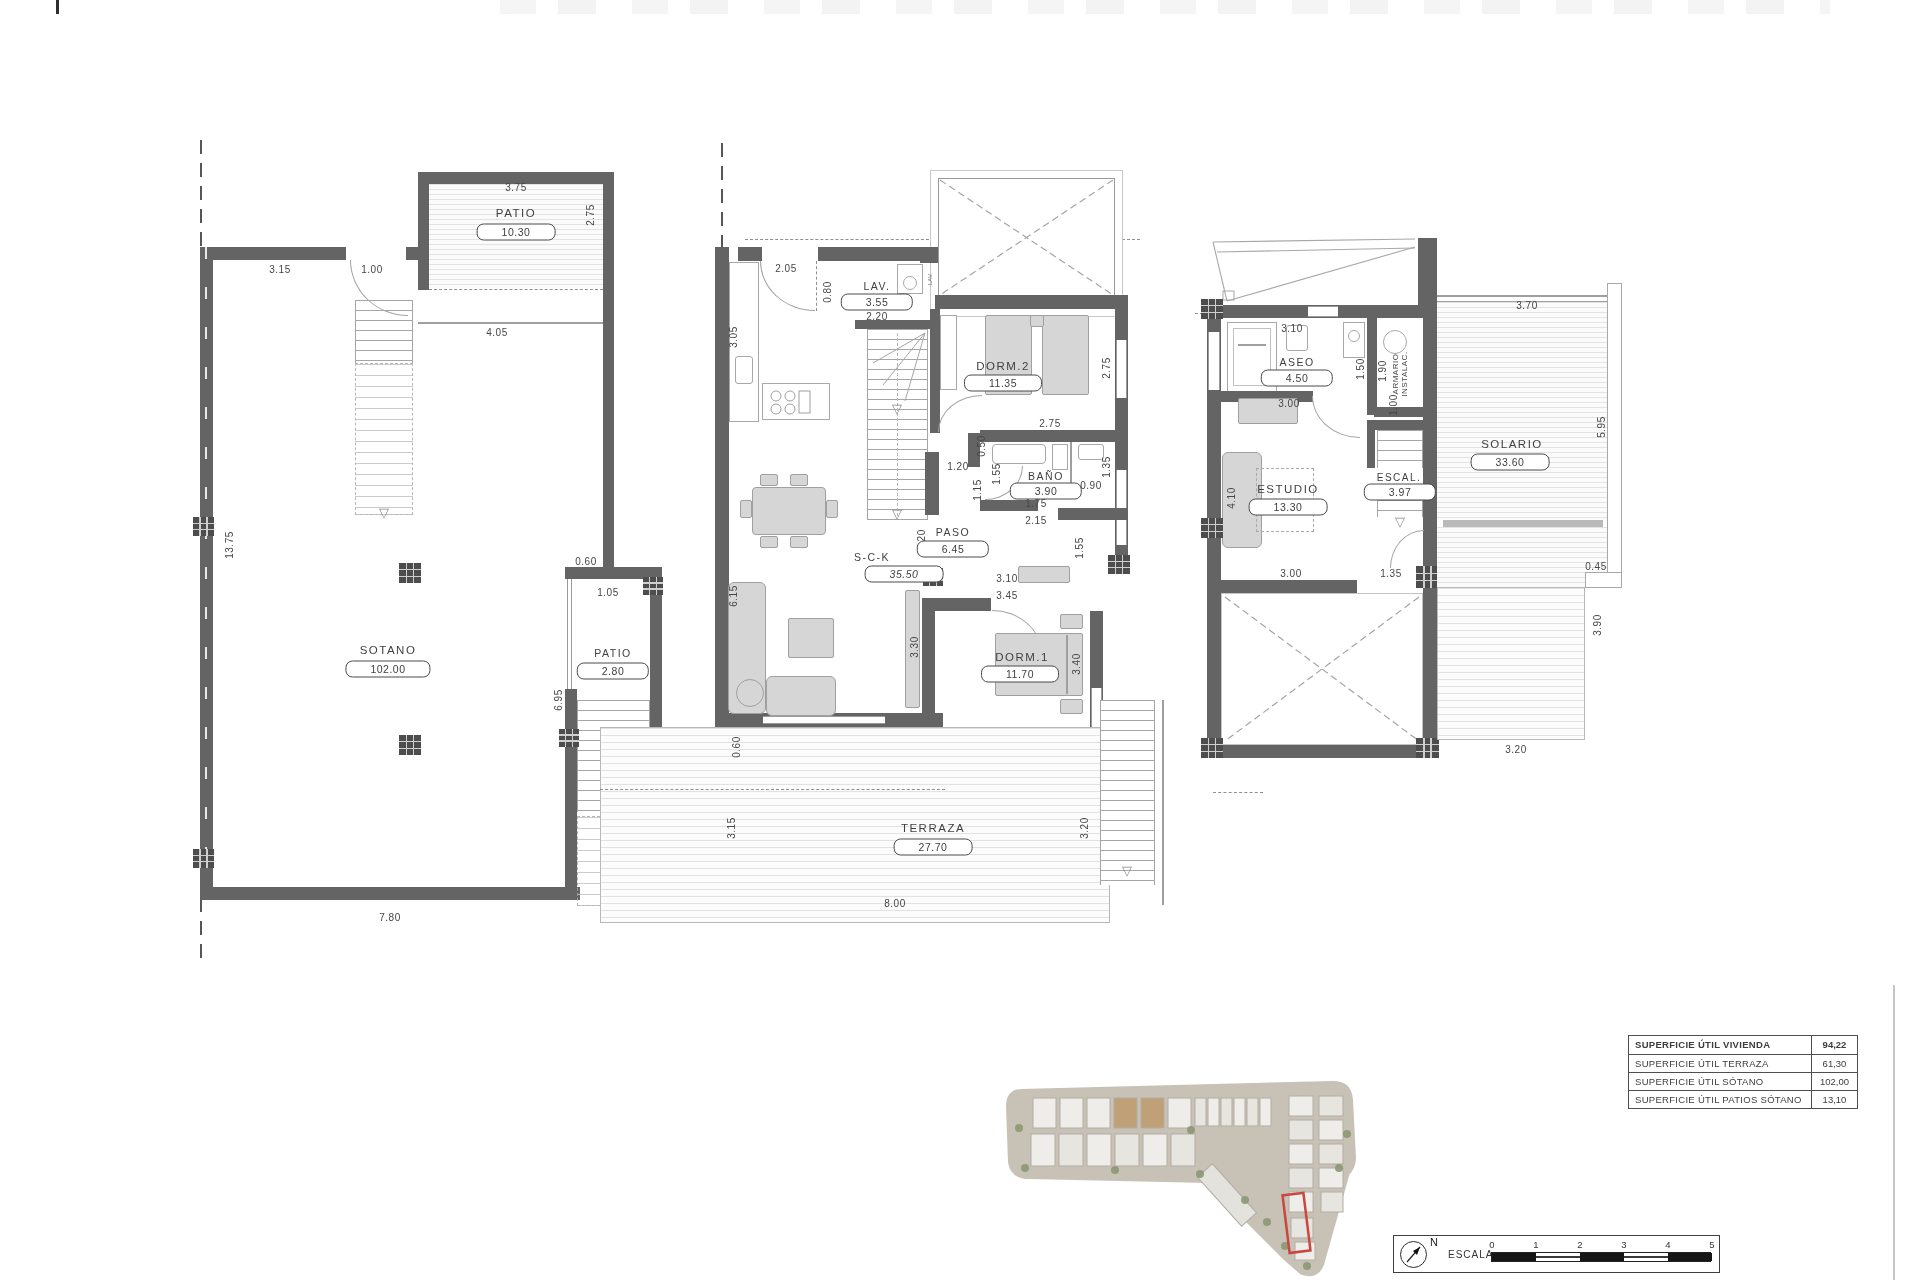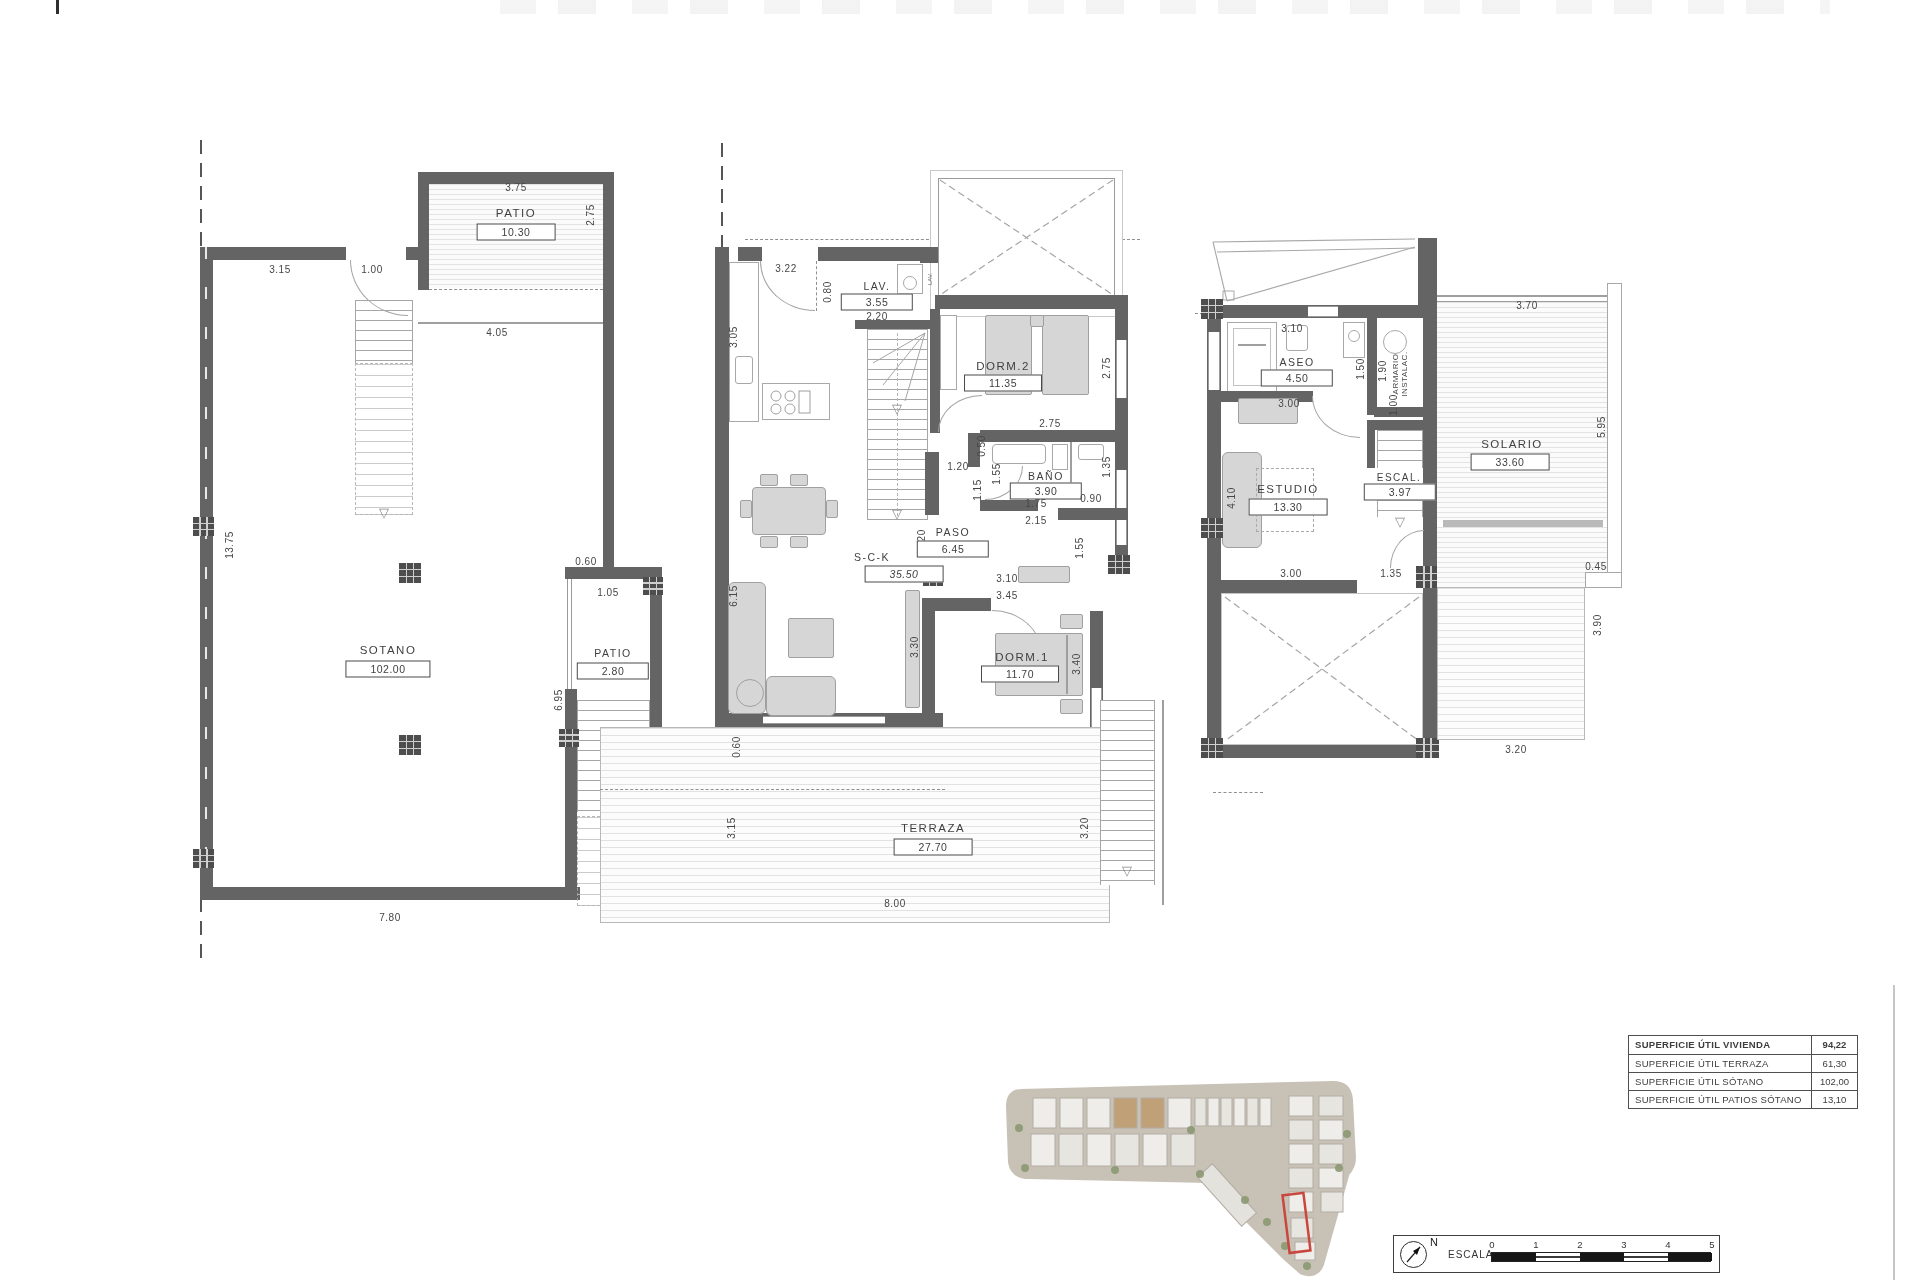--- a/index.html
+++ b/index.html
@@ -23,21 +23,21 @@
   .stairs{ position:absolute; border-left:1px solid #a6a6a6; border-right:1px solid #a6a6a6;
            background:repeating-linear-gradient(180deg,#a6a6a6 0 1px,transparent 1px 10px); }
   .stairs-d{ position:absolute; border:1.2px dashed #ababab;
            background:repeating-linear-gradient(180deg,#c2c2c2 0 1px,transparent 1px 11px); opacity:.85; }
   .furn  { position:absolute; background:#d6d6d6; border:1px solid #a0a0a0; border-radius:2px; }
   .out   { position:absolute; background:#fff; border:1px solid #a8a8a8; }
   .winset{ position:absolute; background:#fff; border-top:1px solid #9a9a9a; border-bottom:1px solid #9a9a9a; }
   .lbl   { position:absolute; font-size:11.5px; letter-spacing:1.5px; color:#3f3f3f;
            white-space:nowrap; transform:translate(-50%,-50%); }
   .abox  { position:absolute; font-size:10.5px; letter-spacing:.5px; color:#3f3f3f; background:#fff;
-           border:1.5px solid #4a4a4a; border-radius:0; padding:0 24px; line-height:15px;
+           border:1.5px solid #4a4a4a; border-radius:7px; padding:0 24px; line-height:15px;
            white-space:nowrap; transform:translate(-50%,-50%); }
   .dim   { position:absolute; font-size:10px; letter-spacing:.5px; color:#464646;
            white-space:nowrap; transform:translate(-50%,-50%); }
   .dim.v { transform:translate(-50%,-50%) rotate(-90deg); }
   .tiny  { position:absolute; font-size:6px; color:#666; transform:translate(-50%,-50%) rotate(-90deg); }
   .arrow { position:absolute; font-size:13px; color:#8a8a8a; transform:translate(-50%,-50%); font-family:"DejaVu Sans",sans-serif; }
   .arc   { position:absolute; border:1.2px solid #a3a3a3; background:transparent; }
   .arc.bl{ border-top:none; border-right:none; border-radius:0 0 0 100%; }
   .arc.br{ border-top:none; border-left:none;  border-radius:0 0 100% 0; }
   .arc.tl{ border-bottom:none; border-right:none; border-radius:100% 0 0 0; }
@@ -220,39 +220,39 @@
   <div class="furn" style="left:736px;top:679px;width:28px;height:28px;border-radius:50%;"></div>
   <div class="furn" style="left:788px;top:618px;width:46px;height:40px;"></div>
   <div class="furn" style="left:905px;top:590px;width:15px;height:118px;"></div>
 
   <div class="hatch big" style="left:600px;top:727px;width:510px;height:196px;"></div>
   <div class="dash-h" style="left:600px;top:789px;width:345px;"></div>
   <div class="stairs" style="left:1100px;top:700px;width:55px;height:185px;background:repeating-linear-gradient(180deg,#a6a6a6 0 1px,#fff 1px 10px);"></div>
   <div class="thin-v" style="left:1162px;top:700px;height:205px;"></div>
   <span class="arrow" style="left:1127px;top:870px;">▽</span>
 
-  <div class="dim" style="left:786px;top:268px;">3.22</div>
+  <div class="dim" style="left:786px;top:268px;">2.05</div>
   <div class="dim v" style="left:733px;top:337px;">3.05</div>
   <div class="dim v" style="left:827px;top:292px;">0.80</div>
   <div class="lbl" style="left:877px;top:286px;font-size:10.5px;">LAV.</div>
   <div class="abox" style="left:877px;top:302px;">3.55</div>
   <div class="dim" style="left:877px;top:316px;">2.20</div>
   <div class="lbl" style="left:1003px;top:366px;">DORM.2</div>
   <div class="abox" style="left:1003px;top:383px;">11.35</div>
   <div class="dim v" style="left:1106px;top:368px;">2.75</div>
   <div class="dim" style="left:1050px;top:423px;">2.75</div>
   <div class="lbl" style="left:1046px;top:476px;font-size:10.5px;">BAÑO</div>
   <div class="abox" style="left:1046px;top:491px;">3.90</div>
   <div class="dim v" style="left:921px;top:540px;">1.20</div>
   <div class="dim" style="left:958px;top:466px;">1.20</div>
   <div class="dim v" style="left:977px;top:490px;">1.15</div>
   <div class="dim v" style="left:996px;top:474px;">1.55</div>
   <div class="dim v" style="left:981px;top:446px;">0.50</div>
   <div class="dim v" style="left:1106px;top:467px;">1.35</div>
-  <div class="dim" style="left:1091px;top:498px;">0.90</div>
+  <div class="dim" style="left:1091px;top:485px;">0.90</div>
   <div class="dim" style="left:1036px;top:503px;">1.75</div>
   <div class="dim" style="left:1036px;top:520px;">2.15</div>
   <div class="dim v" style="left:1079px;top:548px;">1.55</div>
   <div class="lbl" style="left:953px;top:532px;font-size:10.5px;text-align:right;">PASO</div>
   <div class="abox" style="left:953px;top:549px;">6.45</div>
   <div class="lbl" style="left:872px;top:557px;font-size:10.5px;">S-C-K</div>
   <div class="abox" style="left:904px;top:574px;font-style:italic;">35.50</div>
   <div class="dim" style="left:1007px;top:578px;">3.10</div>
   <div class="dim" style="left:1007px;top:595px;">3.45</div>
   <div class="lbl" style="left:1022px;top:657px;">DORM.1</div>

